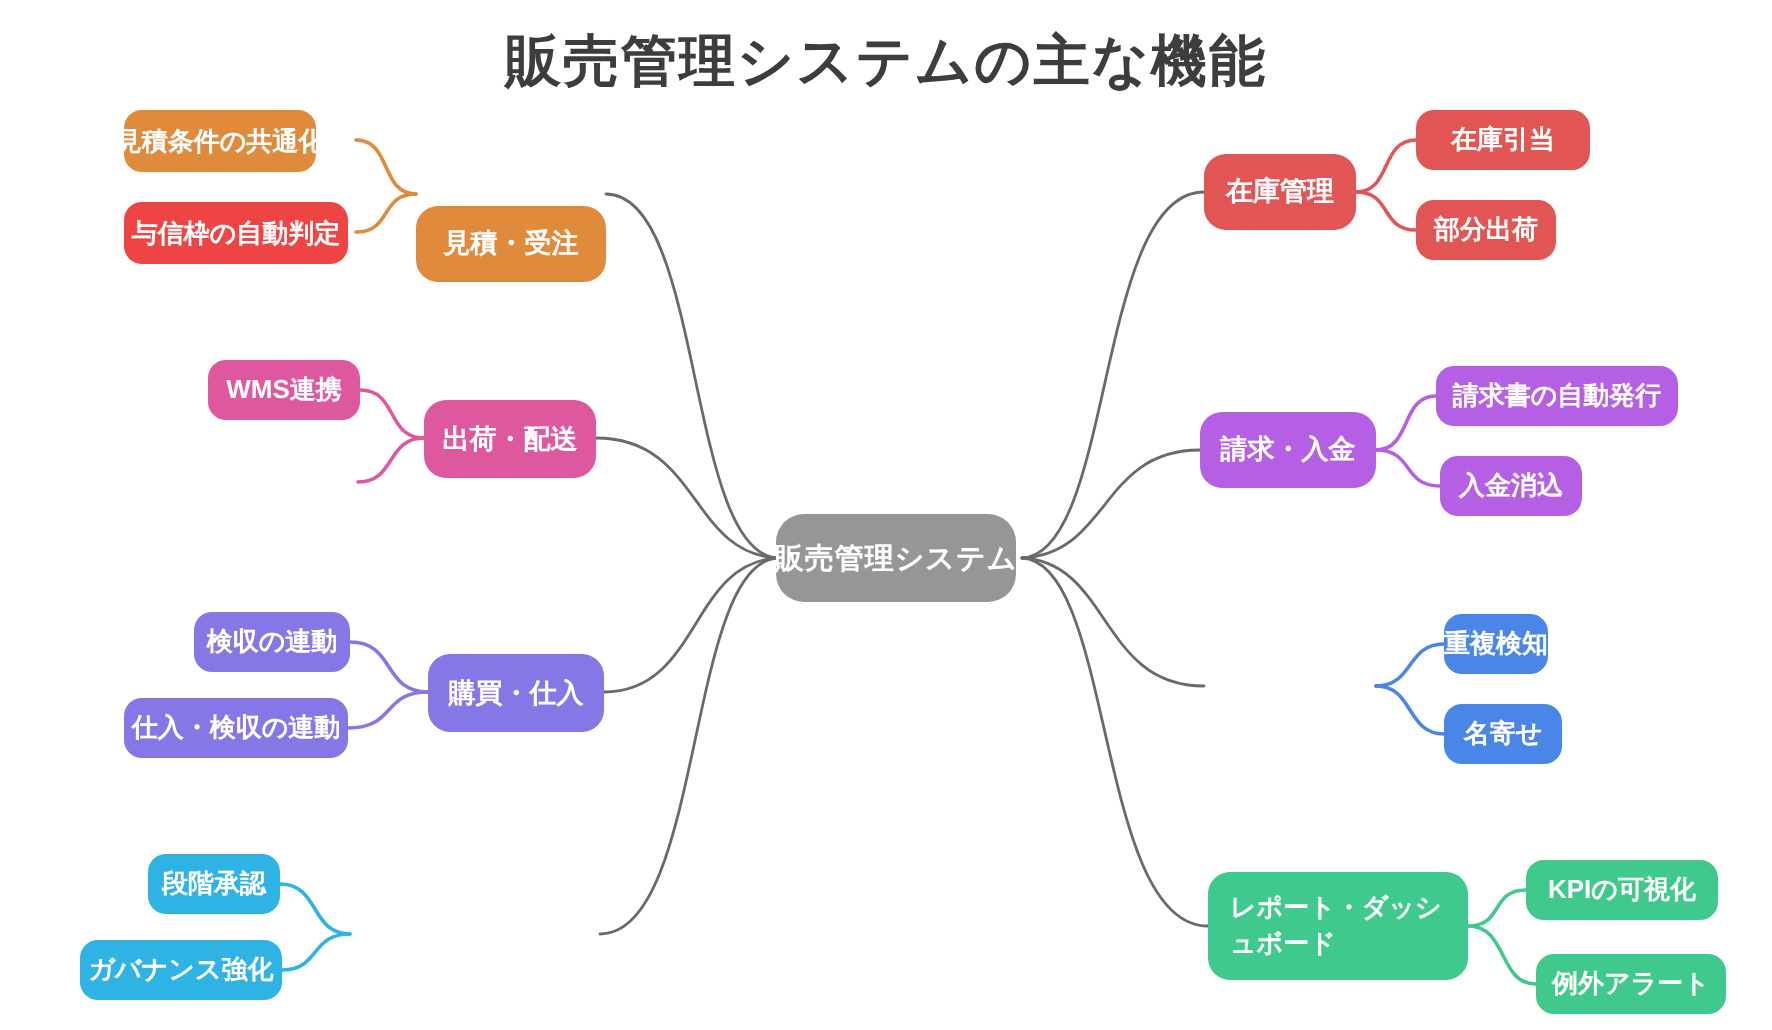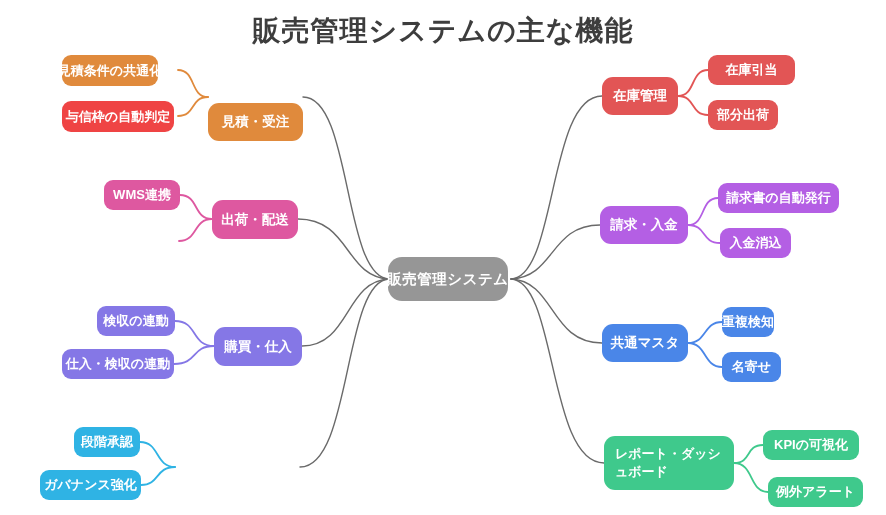--- a/index.html
+++ b/index.html
@@ -71,21 +71,20 @@
   <div class="node leaf" style="left: 62px; top: 349px; width: 112px; height: 30px; background: rgb(133, 119, 230);">仕入・検収の連動</div>
   <div class="node leaf" style="left: 74px; top: 427px; width: 66px; height: 30px; background: rgb(47, 179, 228); text-align: center;">段階承認</div>
   <div class="node leaf" style="left: 40px; top: 470px; width: 101px; height: 30px; background: rgb(47, 179, 228);">ガバナンス強化</div>
 
   <div class="node branch" style="left: 208px; top: 78px; width: 95px; height: 38px; background: rgb(224, 138, 60); margin-top: 25px;">見積・受注</div>
   <div class="node branch" style="left: 212px; top: 200px; width: 86px; height: 39px; background: rgb(222, 88, 160);">出荷・配送</div>
   <div class="node branch" style="left: 214px; top: 327px; width: 88px; height: 39px; background: rgb(133, 119, 230);">購買・仕入</div>
 
   <div class="node branch" style="left: 602px; top: 77px; width: 76px; height: 38px; background: rgb(226, 85, 85);">在庫管理</div>
   <div class="node branch" style="left: 600px; top: 206px; width: 88px; height: 38px; background: rgb(180, 95, 228);">請求・入金</div>
-  <div class="node branch" style="left: 602px; top: 324px; width: 86px; height: 38px; background: rgb(74, 134, 232);">共通マスタ</div>
   <div class="node branch multiline" style="left: 604px; top: 436px; width: 130px; height: 54px; background: rgb(63, 201, 140);">レポート・ダッシュボード</div>
 
   <div class="node leaf" style="left: 708px; top: 55px; width: 87px; height: 30px; background: rgb(226, 85, 85);">在庫引当</div>
   <div class="node leaf" style="left: 708px; top: 100px; width: 70px; height: 30px; background: rgb(226, 85, 85);">部分出荷</div>
   <div class="node leaf" style="left: 718px; top: 183px; width: 121px; height: 30px; background: rgb(180, 95, 228);">請求書の自動発行</div>
   <div class="node leaf" style="left: 720px; top: 228px; width: 71px; height: 30px; background: rgb(180, 95, 228);">入金消込</div>
   <div class="node leaf" style="left: 722px; top: 307px; width: 52px; height: 30px; background: rgb(74, 134, 232);">重複検知</div>
   <div class="node leaf" style="left: 722px; top: 352px; width: 59px; height: 30px; background: rgb(74, 134, 232);">名寄せ</div>
   <div class="node leaf" style="left: 763px; top: 430px; width: 96px; height: 30px; background: rgb(63, 201, 140);">KPIの可視化</div>
   <div class="node leaf" style="left: 768px; top: 477px; width: 95px; height: 30px; background: rgb(63, 201, 140);">例外アラート</div>

